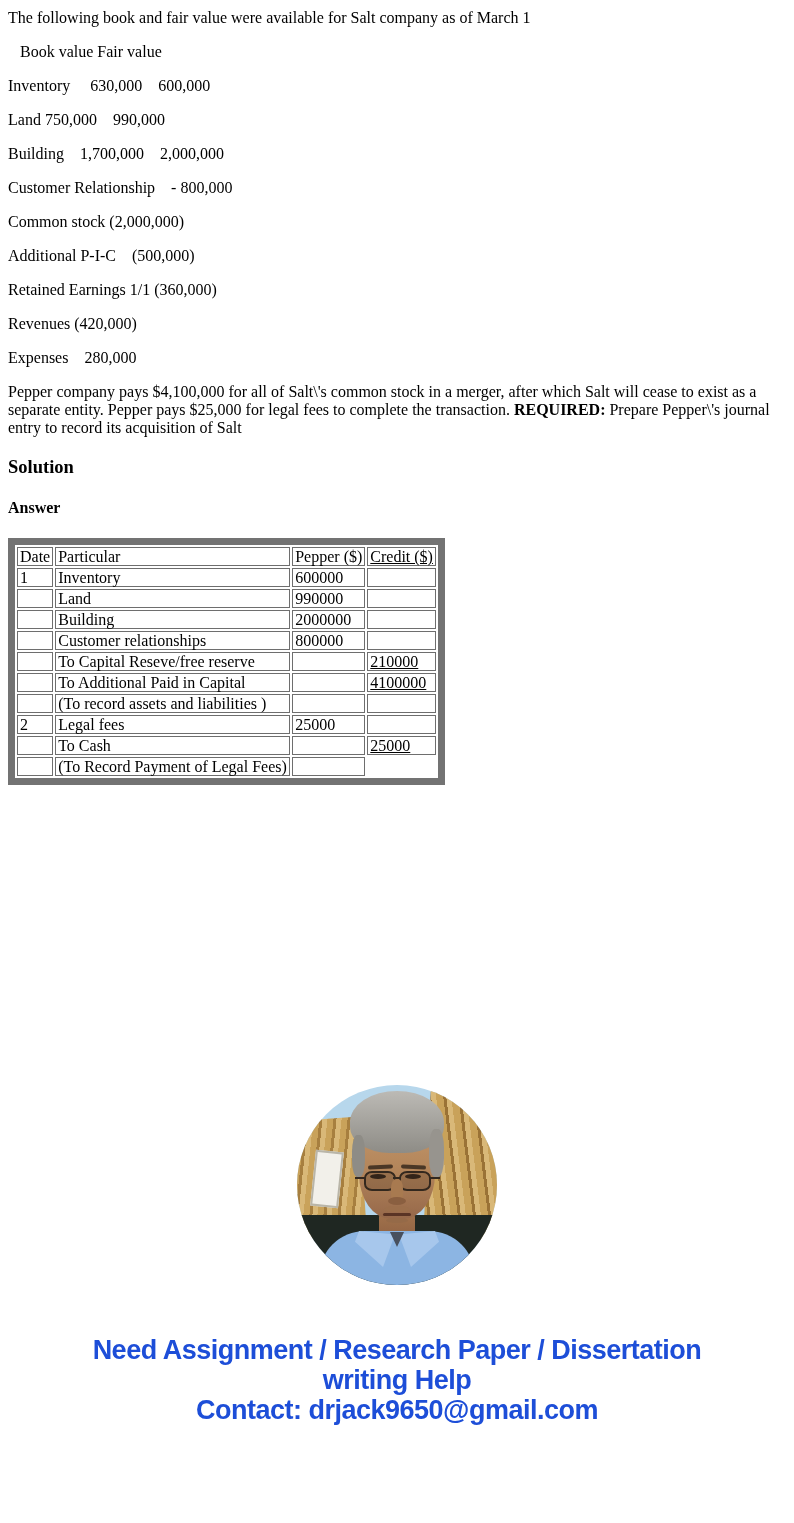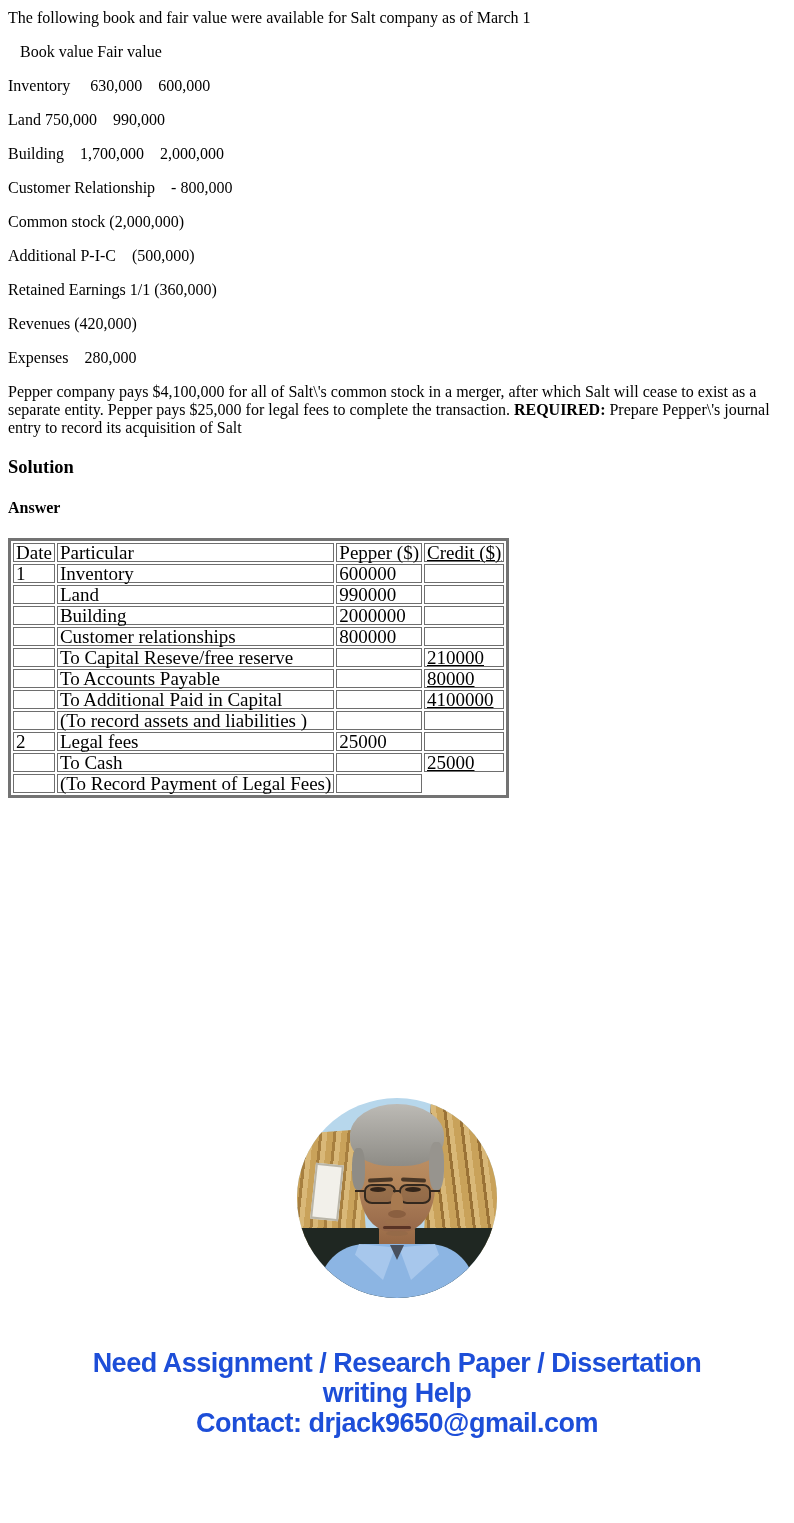--- a/index.html
+++ b/index.html
@@ -31,22 +31,22 @@
   }
   .answer-heading {
     font-size: 16px;
     font-weight: bold;
     margin: 21px 0 21px 0;
     line-height: 18px;
   }
   table.journal {
     border-collapse: separate;
     border-spacing: 2px;
-    border: 3px solid #737373;
-    font-size: 19px;
+    border: 7px solid #737373;
+    font-size: 16px;
   }
   table.journal td {
     border: 1px solid #6e6e6e;
     padding: 0 2px;
     line-height: 17px;
     height: 17px;
     vertical-align: top;
     white-space: nowrap;
   }
   td.c-date   { width: 28px; }
@@ -210,26 +210,20 @@
         <td class="c-date"></td>
         <td class="c-part">Customer relationships</td>
         <td class="c-debit">800000</td>
         <td class="c-credit"></td>
       </tr>
       <tr>
         <td class="c-date"></td>
         <td class="c-part">To Capital Reseve/free reserve</td>
         <td class="c-debit"></td>
         <td class="c-credit">210000</td>
-      </tr>
-      <tr>
-        <td class="c-date"></td>
-        <td class="c-part">To Accounts Payable</td>
-        <td class="c-debit"></td>
-        <td class="c-credit">80000</td>
       </tr>
       <tr>
         <td class="c-date"></td>
         <td class="c-part">To Additional Paid in Capital</td>
         <td class="c-debit"></td>
         <td class="c-credit">4100000</td>
       </tr>
       <tr>
         <td class="c-date"></td>
         <td class="c-part">(To record assets and liabilities )</td>

